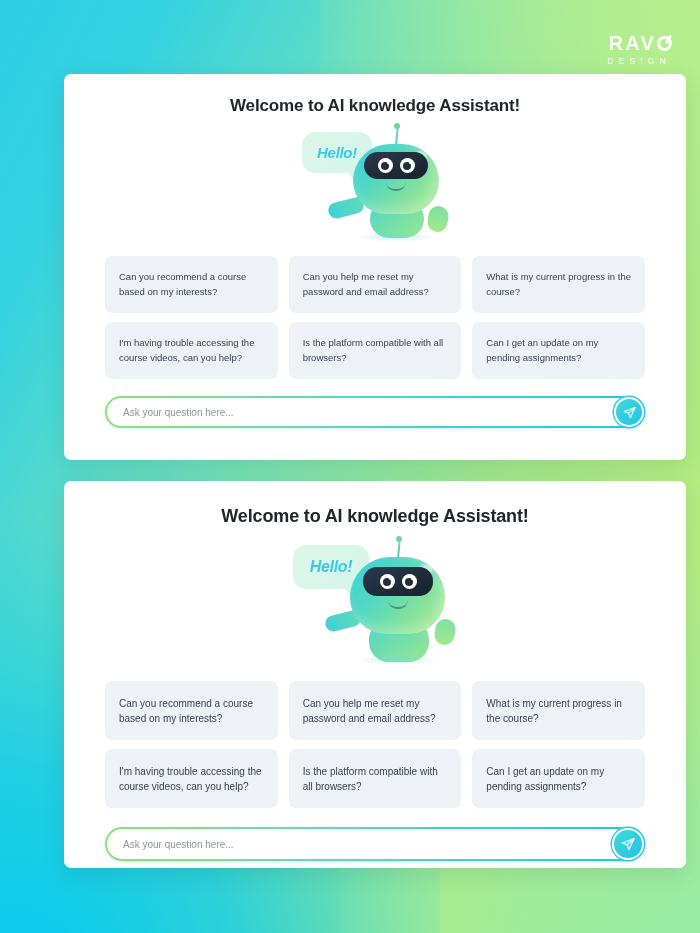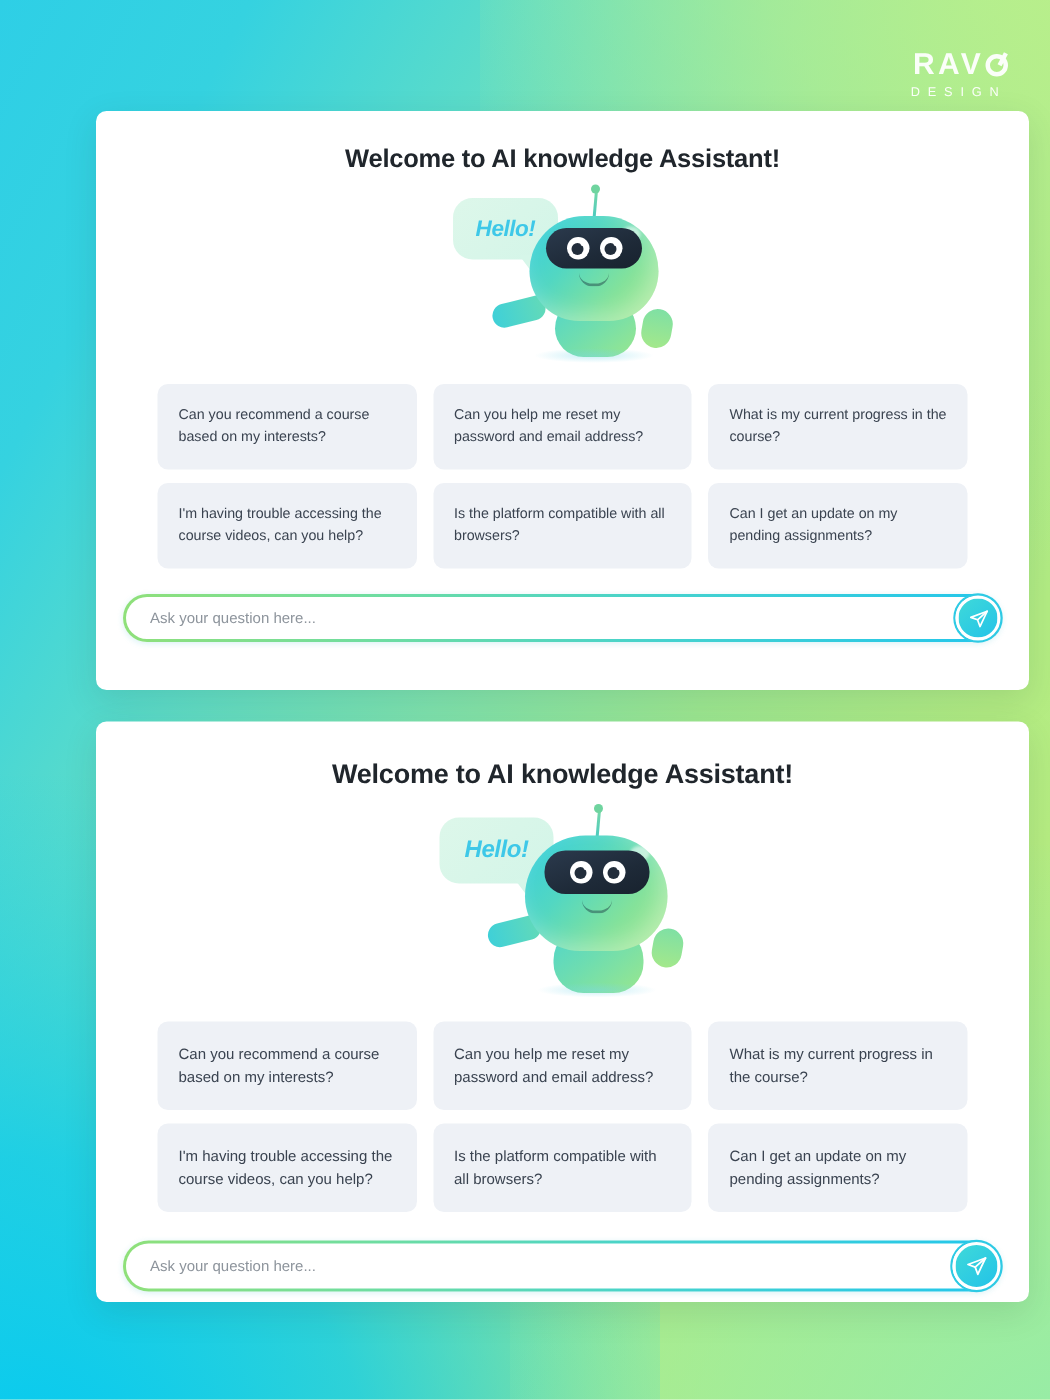--- a/index.html
+++ b/index.html
@@ -298,21 +298,21 @@
     color: #3a4350;
     cursor: pointer;
   }
   .card-2 .chip {
     min-height: 59px;
     font-size: 10px;
   }
 
   
   .input-row {
-    padding: 0 18px;
+    padding: 0 41px;
     margin-top: 17px;
   }
   .card-2 .input-row { margin-top: 19px; }
 
   .input-shell {
     position: relative;
     height: 32px;
     border-radius: 18px;
     padding: 2px;
     background: linear-gradient(90deg, #8fe07a 0%, #6fdda0 28%, #44d2cf 62%, #22c6ec 100%);

